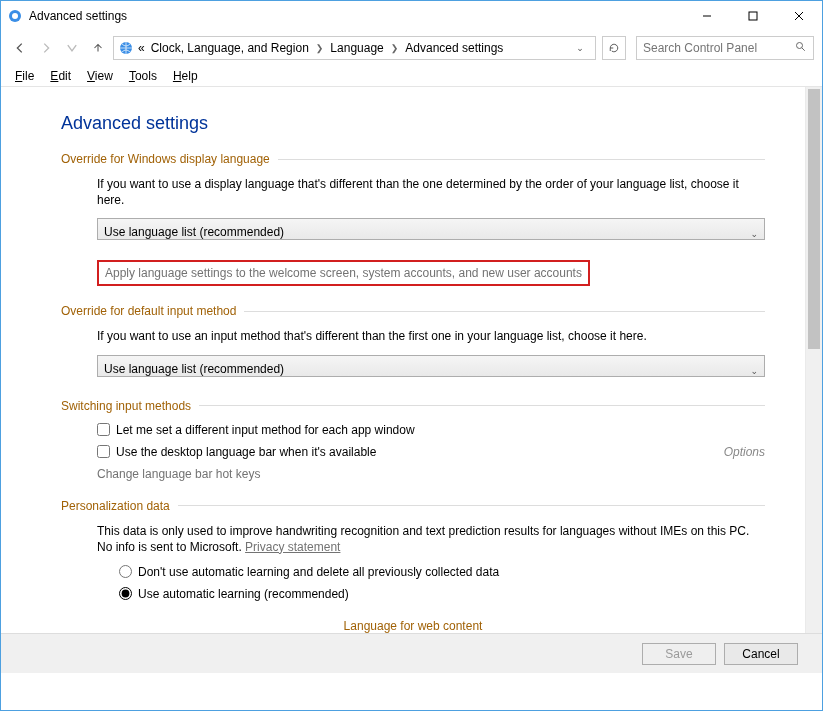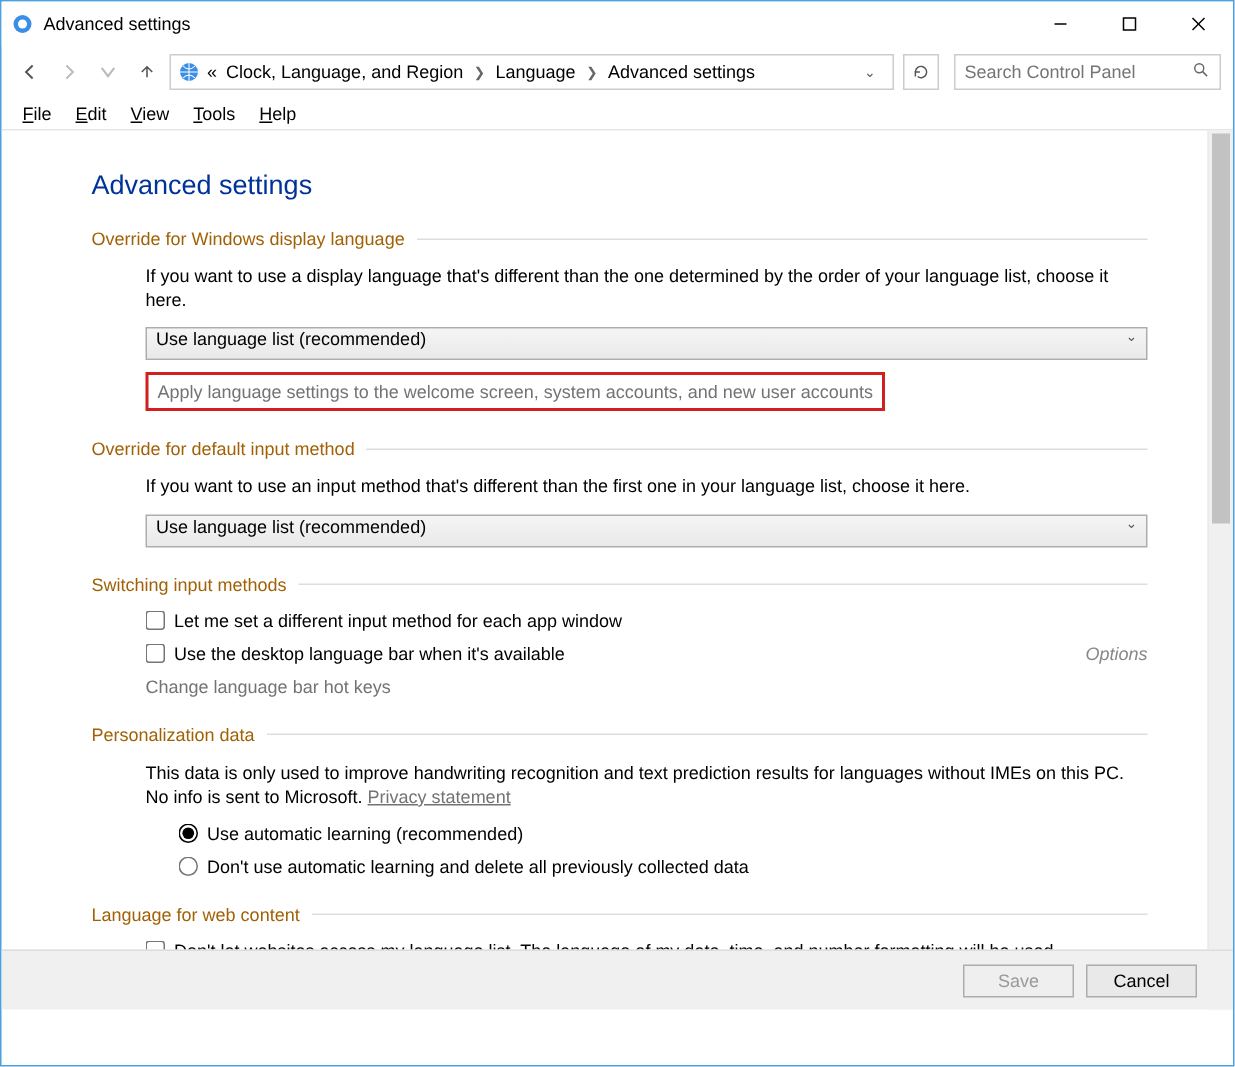--- a/index.html
+++ b/index.html
@@ -42,21 +42,21 @@
 
 h1.page-title { font-size: 18px; font-weight: 400; color: #003399; margin-bottom: 18px; }
 
 .section-head { font-size: 12px; color: #a16207; display: flex; align-items: center; margin-bottom: 10px; }
 .section-head .sh-text { white-space: nowrap; }
 .section-head .sh-line { flex: 1; height: 1px; background: #ddd; margin-left: 8px; }
 
 .section-body { padding-left: 36px; margin-bottom: 18px; }
 .desc { font-size: 12px; color: #000; margin-bottom: 10px; line-height: 1.35; }
 
-.dropdown { width: 100%; height: 22px; border: 1px solid #adadad; background: linear-gradient(#f5f5f5,#e9e9e9); display: flex; align-items: flex-start; padding: 0 6px; font-size: 12px; justify-content: space-between; margin-bottom: 10px; }
+.dropdown { width: 100%; height: 22px; border: 1px solid #adadad; background: linear-gradient(#f5f5f5,#e9e9e9); display: flex; align-items: flex-end; padding: 0 6px; font-size: 12px; justify-content: space-between; margin-bottom: 22px; }
 .dropdown .dd-arrow { font-size: 9px; color: #555; }
 
 .highlight-box { border: 2px solid #d21f1f; padding: 4px 6px; display: inline-block; margin-top: -2px; }
 a.link { color: #737373; text-decoration: none; font-size: 12px; }
 
 .check-row { display: flex; align-items: center; gap: 6px; margin-bottom: 8px; font-size: 12px; }
 .check-row input[type=checkbox] { width: 13px; height: 13px; }
 .options-row { display:flex; justify-content: space-between; align-items:center; margin-bottom:8px;}
 .options-link { color:#888; font-size:12px;font-style:italic; }
 
@@ -212,30 +212,30 @@
       <a href="#" class="link">Change language bar hot keys</a>
     </div>
 
     <div class="section-head" style="margin-top:14px;">
       <span class="sh-text">Personalization data</span>
         <span class="sh-line"></span>
     </div>
     <div class="section-body">
       <p class="desc"><span>This data is only used to improve handwriting recognition and text prediction results for languages without IMEs on this PC. No info is sent to Microsoft. </span><a href="#" class="link" style="text-decoration:underline;">Privacy statement</a></p>
       <div class="radio-row">
+        <input type="radio" name="learn" style="">
+        <span>Don't use automatic learning and delete all previously collected data</span>
+      </div>
+      <div class="radio-row">
         <input type="radio" name="learn" checked="" style="">
         <span>Use automatic learning (recommended)</span>
       </div>
-      <div class="radio-row">
-        <input type="radio" name="learn" style="">
-        <span>Don't use automatic learning and delete all previously collected data</span>
-      </div>
-    </div>
-
-    <div class="section-head" style="margin-top:0;">
+    </div>
+
+    <div class="section-head" style="margin-top:0;flex-direction:column;">
       <span class="sh-text">Language for web content</span>
         <span class="sh-line"></span>
     </div>
     <div class="section-body" style="margin-bottom:4px;">
       <div class="check-row">
         <input type="checkbox" style="">
         <span>Don't let websites access my language list. The language of my date, time, and number formatting will be used</span>
       </div>
     </div>
 

